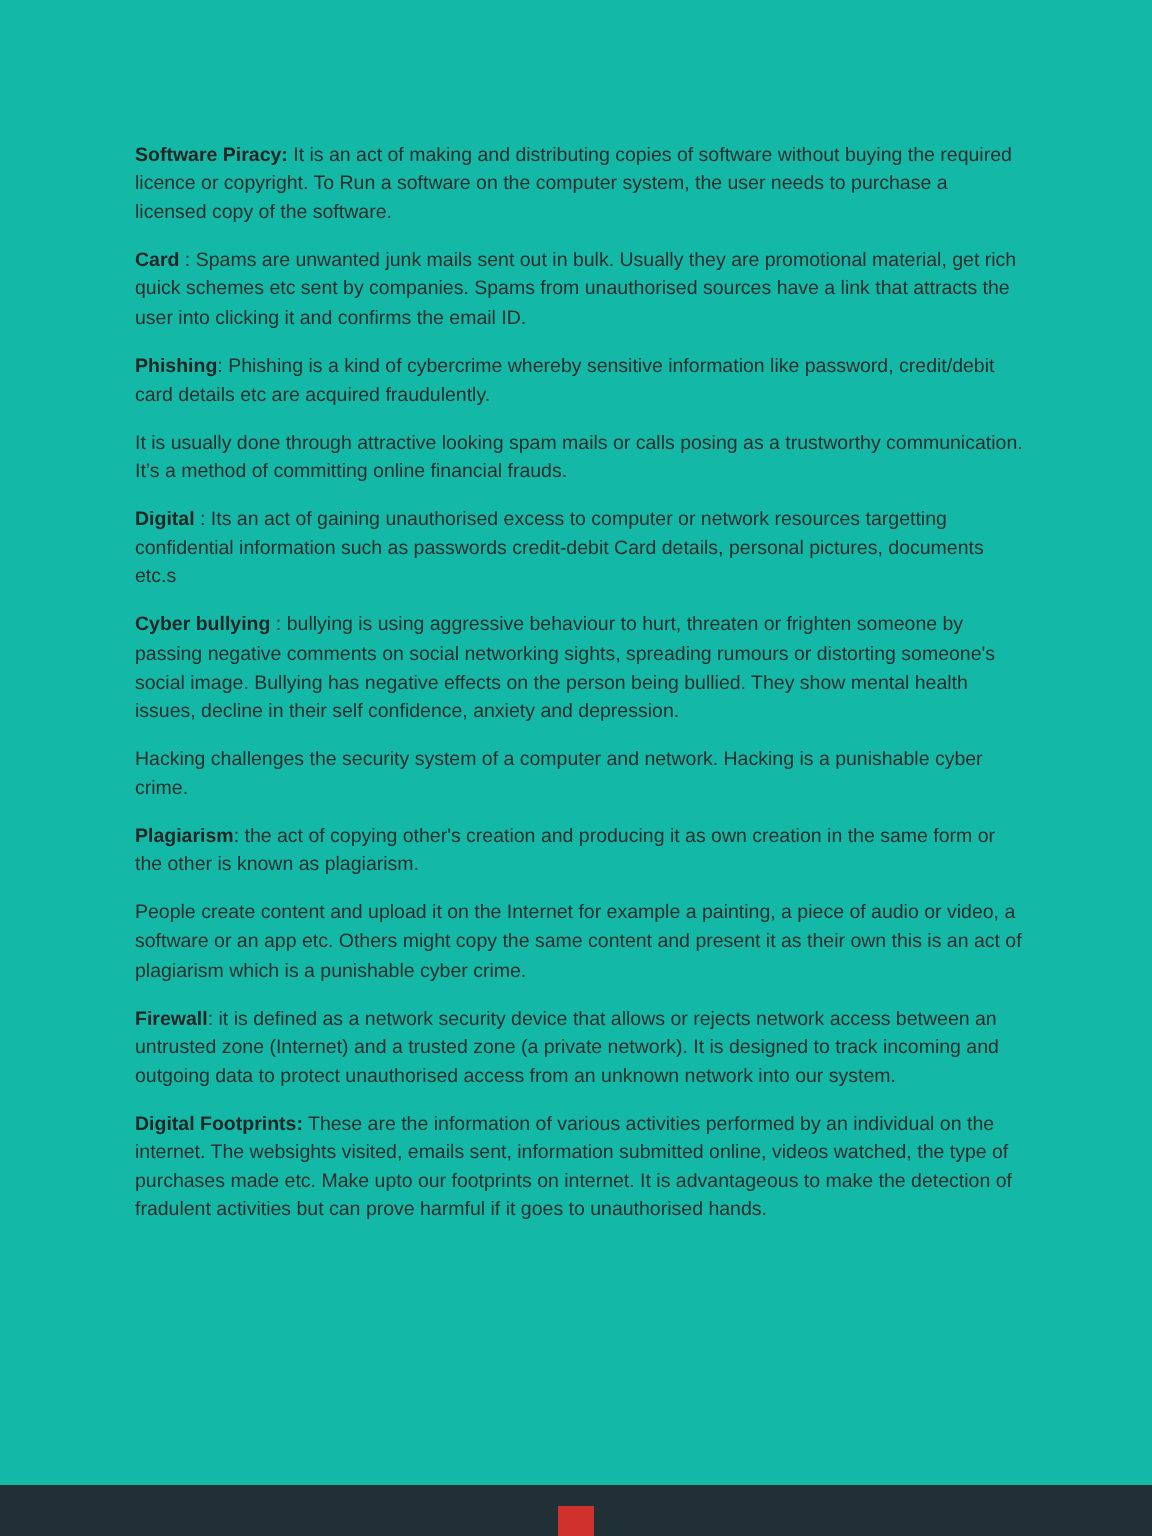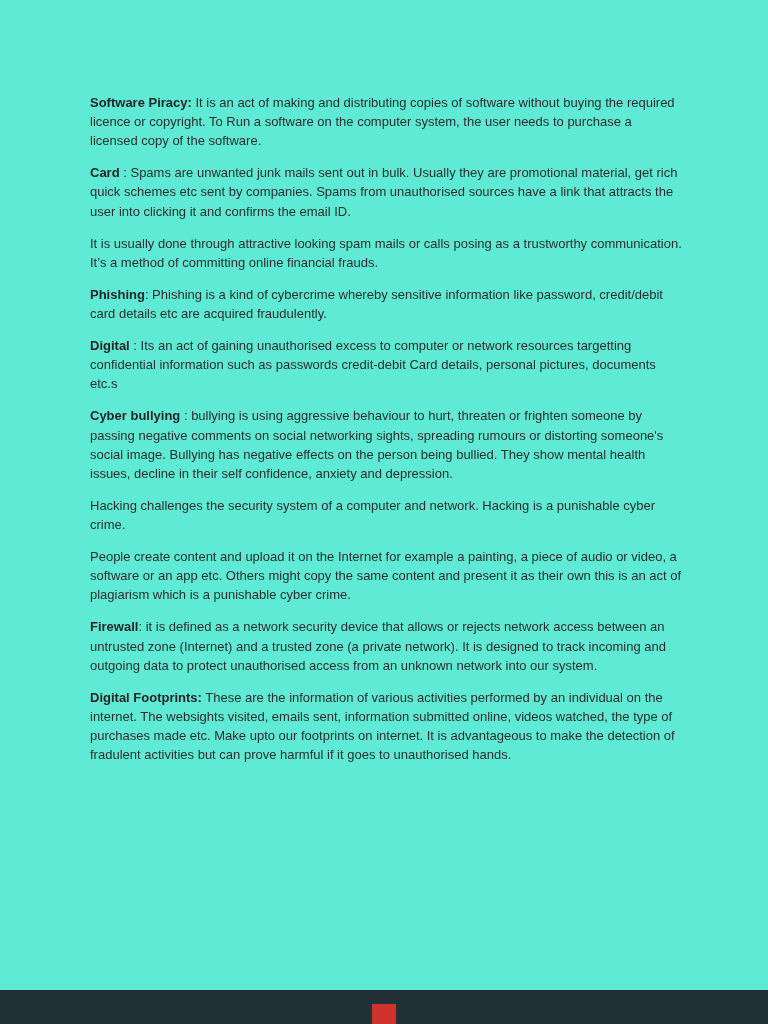--- a/index.html
+++ b/index.html
@@ -7,21 +7,21 @@
     width: 768px;
     height: 1024px;
     background: #ffffff;
     font-family: "Liberation Sans", "DejaVu Sans", sans-serif;
     overflow: hidden;
   }
   .page {
     position: relative;
     width: 768px;
     height: 1024px;
-    background: #5eead4;
+    background: #14b8a6;
   }
   .content {
     position: absolute;
     top: 93px;
     left: 90px;
     width: 592px;
     color: #2e2e2e;
     font-size: 13px;
     line-height: 1.47;
   }
@@ -51,25 +51,26 @@
     background: #d0312d;
   }
 </style>
 </head>
 <body>
 
 <div class="page">
   <div class="content" id="paragraphs">
       <p><strong>Software Piracy:</strong><span> It is an act of making and distributing copies of software without buying the required licence or copyright. To Run a software on the computer system, the user needs to purchase a licensed copy of the software.</span></p>
       <p><strong>Card</strong><span> : Spams are unwanted junk mails sent out in bulk. Usually they are promotional material, get rich quick schemes etc sent by companies. Spams from unauthorised sources have a link that attracts the user into clicking it and confirms the email ID.</span></p>
+      <p><strong>Phishing</strong><span>: Phishing is a kind of cybercrime whereby sensitive information like password, credit/debit card details etc are acquired fraudulently.</span></p>
       <p><span>It is usually done through attractive looking spam mails or calls posing as a trustworthy communication. It’s a method of committing online financial frauds.</span></p>
-      <p><strong>Phishing</strong><span>: Phishing is a kind of cybercrime whereby sensitive information like password, credit/debit card details etc are acquired fraudulently.</span></p>
       <p><strong>Digital</strong><span> : Its an act of gaining unauthorised excess to computer or network resources targetting confidential information such as passwords credit-debit Card details, personal pictures, documents etc.s</span></p>
       <p><strong>Cyber bullying</strong><span> : bullying is using aggressive behaviour to hurt, threaten or frighten someone by passing negative comments on social networking sights, spreading rumours or distorting someone's social image. Bullying has negative effects on the person being bullied. They show mental health issues, decline in their self confidence, anxiety and depression.</span></p>
       <p><span>Hacking challenges the security system of a computer and network. Hacking is a punishable cyber crime.</span></p>
+      <p><strong>Plagiarism</strong><span>: the act of copying other's creation and producing it as own creation in the same form or the other is known as plagiarism.</span></p>
       <p><span>People create content and upload it on the Internet for example a painting, a piece of audio or video, a software or an app etc. Others might copy the same content and present it as their own this is an act of plagiarism which is a punishable cyber crime.</span></p>
       <p><strong>Firewall</strong><span>: it is defined as a network security device that allows or rejects network access between an untrusted zone (Internet) and a trusted zone (a private network). It is designed to track incoming and outgoing data to protect unauthorised access from an unknown network into our system.</span></p>
       <p><strong>Digital Footprints:</strong><span> These are the information of various activities performed by an individual on the internet. The websights visited, emails sent, information submitted online, videos watched, the type of purchases made etc. Make upto our footprints on internet. It is advantageous to make the detection of fradulent activities but can prove harmful if it goes to unauthorised hands.</span></p>
     </div>
 
   <div class="footer-bar" style="background: rgb(33, 47, 54);">
     <div class="footer-accent" style="background: rgb(208, 49, 45);"></div>
   </div>
 </div>
 

